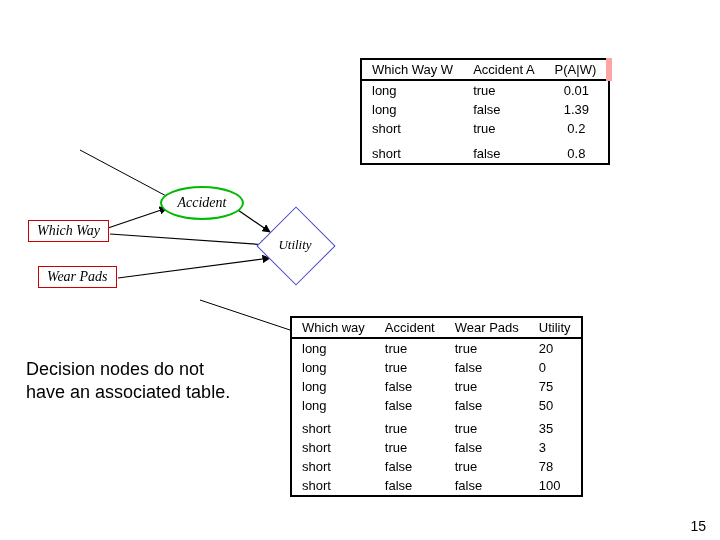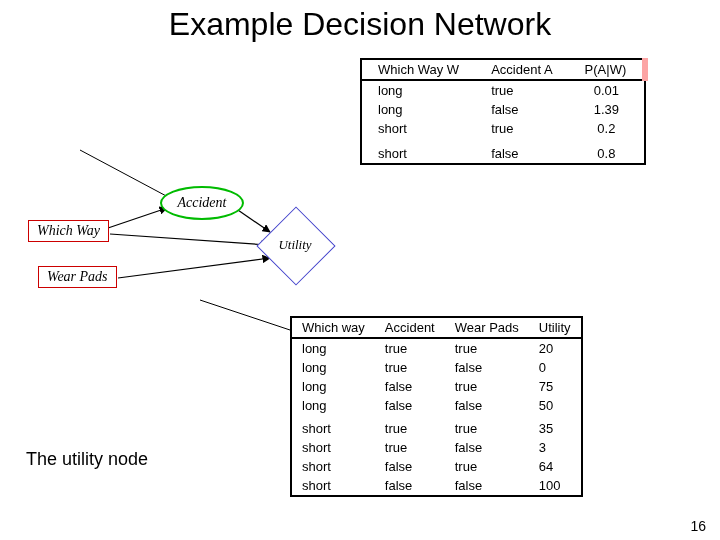--- a/index.html
+++ b/index.html
@@ -30,21 +30,21 @@
   
   .prob-table {
     position: absolute;
     top: 58px;
     left: 360px;
     border-collapse: collapse;
     font-family: "Comic Sans MS", "Segoe Script", cursive, sans-serif;
     font-size: 13px;
   }
   .prob-table th, .prob-table td {
-    padding: 2px 16px;
+    padding: 2px 10px;
     text-align: left;
     vertical-align: top;
     font-weight: normal;
   }
   .prob-table thead tr {
     border-top: 2px solid #000;
     border-bottom: 2px solid #000;
   }
   .prob-table thead th:first-child { border-left: 2px solid #000; }
   .prob-table thead th:last-child { border-right: 6px solid #fca5a5; }
@@ -141,21 +141,20 @@
     right: 14px;
     font-size: 14px;
     color: #000;
   }
 </style>
 </head>
 <body>
 
 <div class="slide">
 
-  <div class="title">Example Decision Network</div>
 
   <table class="prob-table">
     <thead>
       <tr>
         <th>Which Way W</th>
         <th>Accident A</th>
         <th>P(A|W)</th>
       </tr>
     </thead>
     <tbody>
@@ -264,31 +263,35 @@
       <tr>
         <td>short</td>
         <td>true</td>
         <td>false</td>
         <td>3</td>
       </tr>
       <tr>
         <td>short</td>
         <td>false</td>
         <td>true</td>
-        <td>64</td>
+        <td>78</td>
       </tr>
       <tr>
         <td>short</td>
         <td>false</td>
         <td>false</td>
         <td>100</td>
       </tr>
     </tbody>
   </table>
 
+  <div class="body-text text1">
+    <span>Decision nodes do not</span><br>
+    <span>have an associated table.</span>
+  </div>
 
   <div class="body-text text2">
-    <span>The utility node</span><br>
+    <br>
   </div>
 
-  <div class="pagenum">16</div>
+  <div class="pagenum">15</div>
 
 </div>
 
 </body></html>

